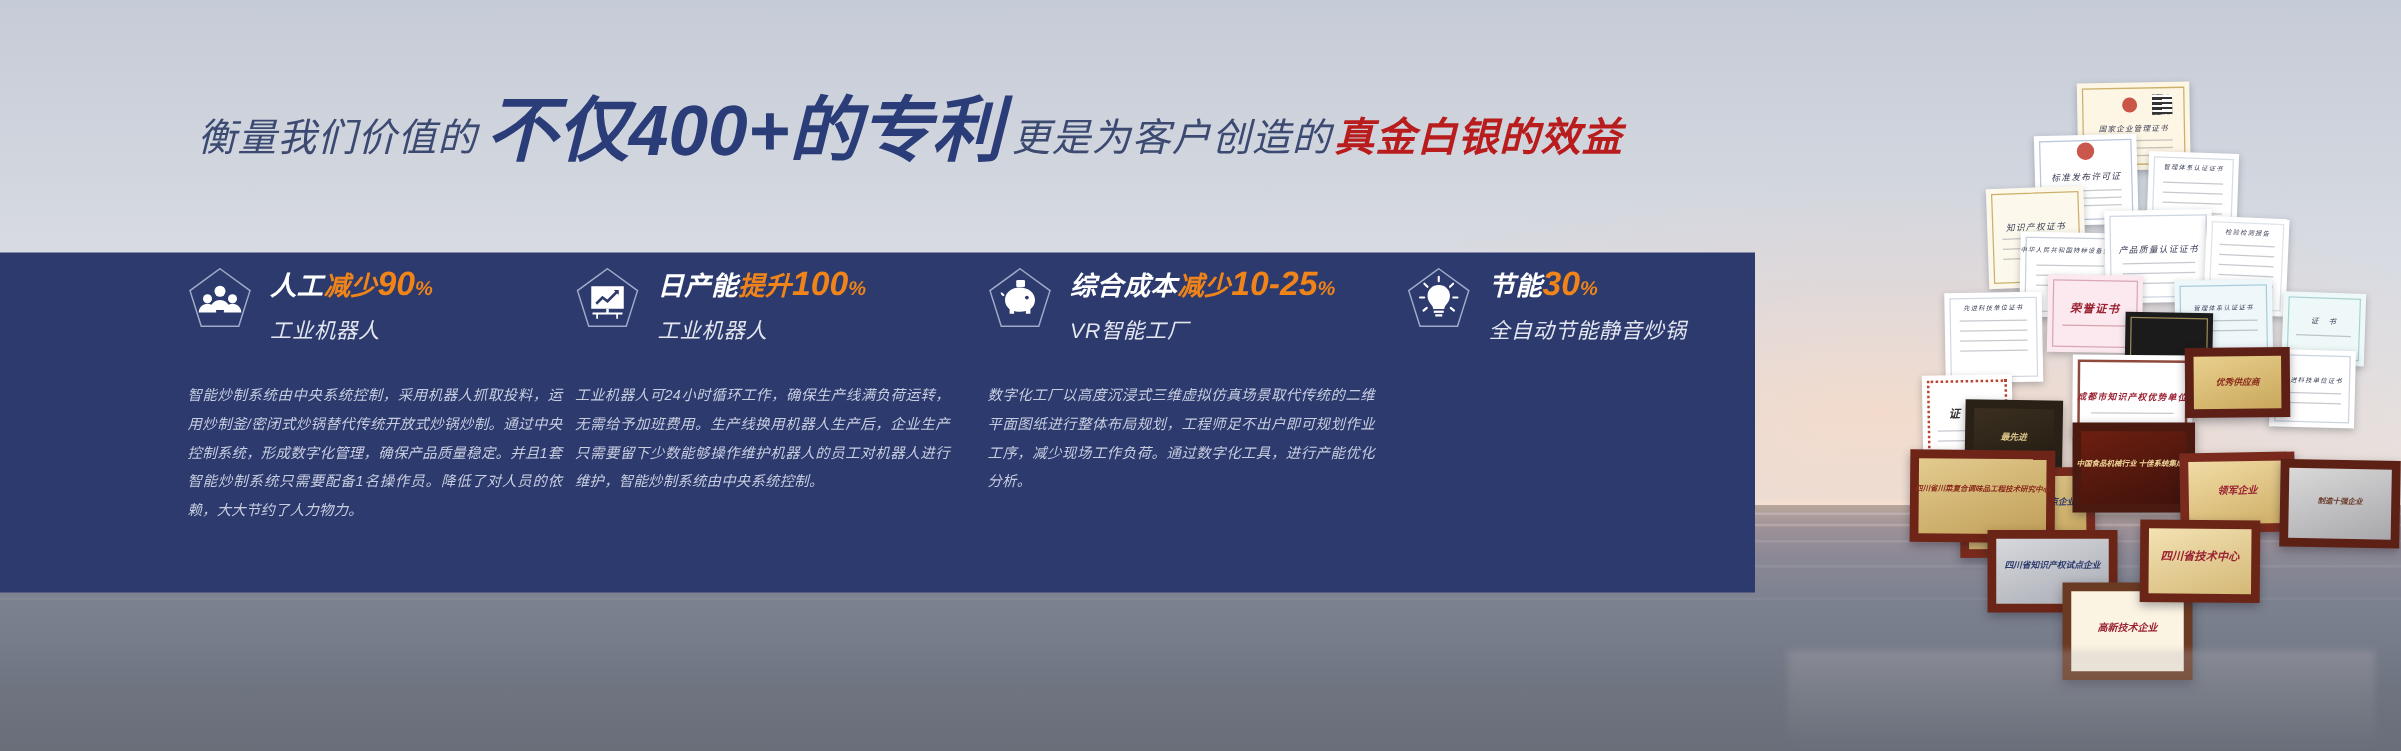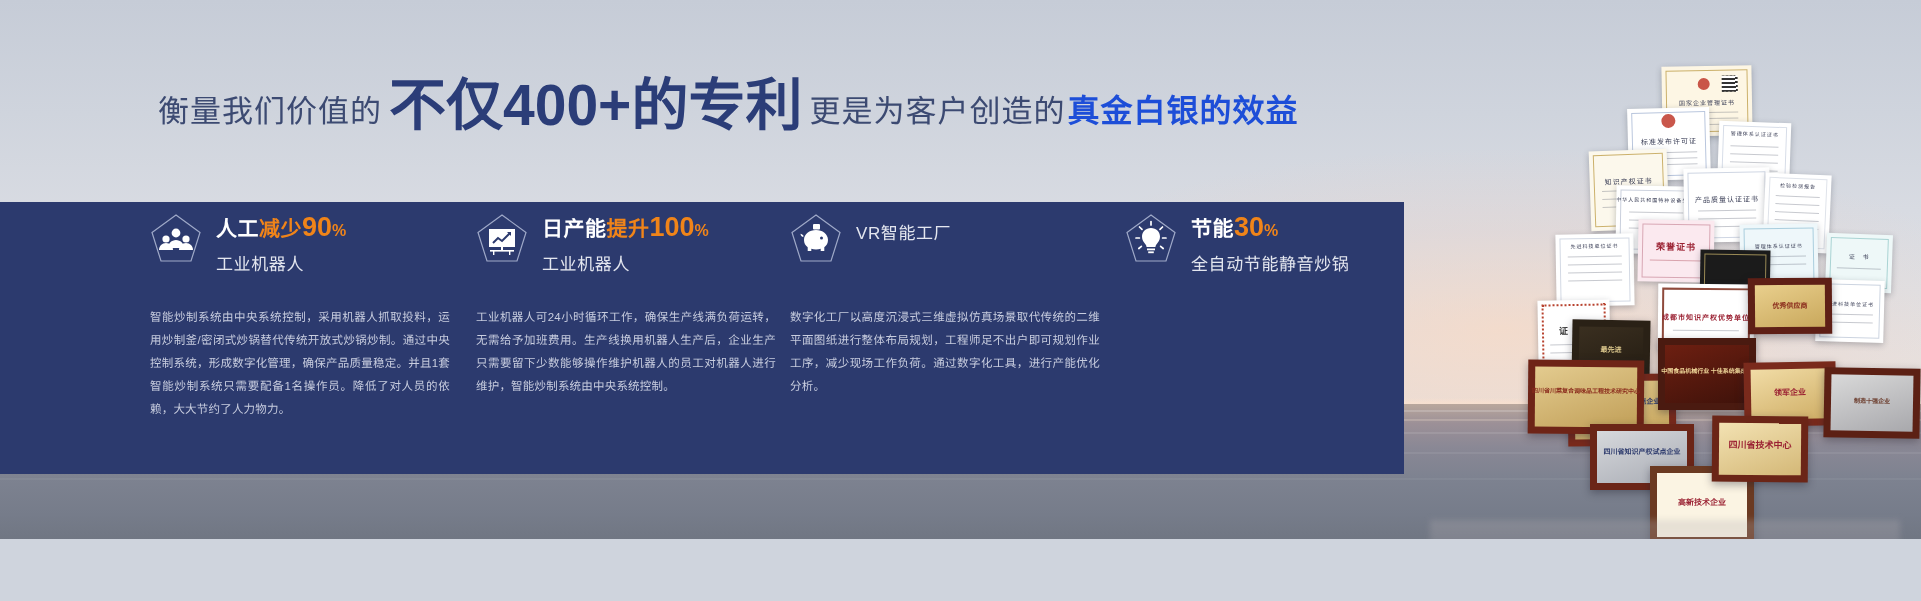--- a/index.html
+++ b/index.html
@@ -2,21 +2,21 @@
 <html lang="zh-CN"><head>
 <meta charset="utf-8">
 <title>Patent Banner</title>
 <style>
   html,body{margin:0;padding:0;}
   body{
     width:1921px;height:601px;overflow:hidden;
     font-family:"Liberation Sans","DejaVu Sans",sans-serif;
     background:#cfd4dd;
   }
-  #stage{position:relative;width:1921px;height:539px;overflow:hidden;}
+  #stage{position:relative;width:1921px;height:601px;overflow:hidden;font-style:italic;}
 
   
   .bg-sky{
     position:absolute;left:0;top:0;width:1921px;height:404px;
     background:
       linear-gradient(180deg,#c6ccd7 0%,#cfd4dd 28%,#d8dbe2 52%,#dfe0e4 72%,#e6e2e1 88%,#e9e2dd 100%);
   }
   .bg-glow{
     position:absolute;left:980px;top:150px;width:950px;height:300px;
     background:radial-gradient(ellipse at 55% 60%, rgba(255,214,186,.55) 0%, rgba(240,205,190,.25) 40%, rgba(220,215,215,0) 72%);
@@ -43,32 +43,32 @@
   }
   .hl-pre,.hl-post{
     font-size:31px;color:#3c4a72;letter-spacing:1px;font-weight:400;
     font-family:"Liberation Sans","DejaVu Sans",sans-serif;
   }
   .hl-big{
     font-size:57px;font-weight:bold;color:#2b3d78;letter-spacing:0px;
     margin:0 7px;line-height:1;position:relative;top:3px;
   }
   .hl-orange{
-    font-size:32px;font-weight:bold;color:#1d4ed8;letter-spacing:1px;margin-left:2px;
+    font-size:32px;font-weight:bold;color:#b91c1c;letter-spacing:1px;margin-left:2px;
   }
 
   
   .panel{
     position:absolute;left:0;top:202px;width:1404px;height:272px;
     background:#2c3a6e;
   }
   .panel-inner{position:relative;width:100%;height:100%;}
   .feature{position:absolute;top:0;}
   .f0{left:150px;width:300px;}
-  .f1{left:460px;width:300px;margin-left:16px;}
+  .f1{left:460px;width:300px;}
   .f2{left:790px;width:310px;}
   .f3{left:1125px;width:280px;}
 
   .f-head{display:flex;align-items:flex-start;height:78px;padding-top:8px;}
   .f-icon{
     width:52px;height:52px;flex:0 0 52px;margin-right:14px;margin-top:3px;
     position:relative;
   }
   .f-icon svg{display:block;}
   .f-titles{padding-top:2px;}
@@ -192,20 +192,23 @@
           <div class="f-icon">
             <svg width="52" height="52" viewBox="0 0 52 52">
               <polygon points="26,2 50,19.5 41,48 11,48 2,19.5" fill="none" stroke="#9fa9c8" stroke-width="1.2"></polygon>
               <path d="M14 27c0-6 5.5-10 12-10 6.5 0 12 4 12 10 0 3-1.4 5.6-3.7 7.3V38h-3.6v-2.2c-1.4.4-2.9.6-4.7.6s-3.3-.2-4.7-.6V38h-3.6v-3.7C15.4 32.6 14 30 14 27z" fill="#fff"></path>
               <circle cx="31.5" cy="25" r="1.5" fill="#2c3a6e"></circle>
               <path d="M13 24c-1.6-.4-2.6-1.7-2.4-3.2.9.2 2.2.9 3 2.2z" fill="#fff"></path>
               <rect x="23" y="11" width="7" height="5.6" rx="1" fill="#fff"></rect>
             </svg>
           </div>
           <div class="f-titles">
+            <div class="f-title">
+              <span class="t-white">综合成本</span><span class="t-orange">减少</span><span class="t-num">10-25</span><span class="t-pct">%</span>
+            </div>
             <div class="f-sub">VR智能工厂</div>
           </div>
         </div>
         <div class="f-body">数字化工厂以高度沉浸式三维虚拟仿真场景取代传统的二维平面图纸进行整体布局规划，工程师足不出户即可规划作业工序，减少现场工作负荷。通过数字化工具，进行产能优化分析。</div>
       </div>
 
       <div class="feature f3">
         <div class="f-head">
           <div class="f-icon">
             <svg width="52" height="52" viewBox="0 0 52 52">

